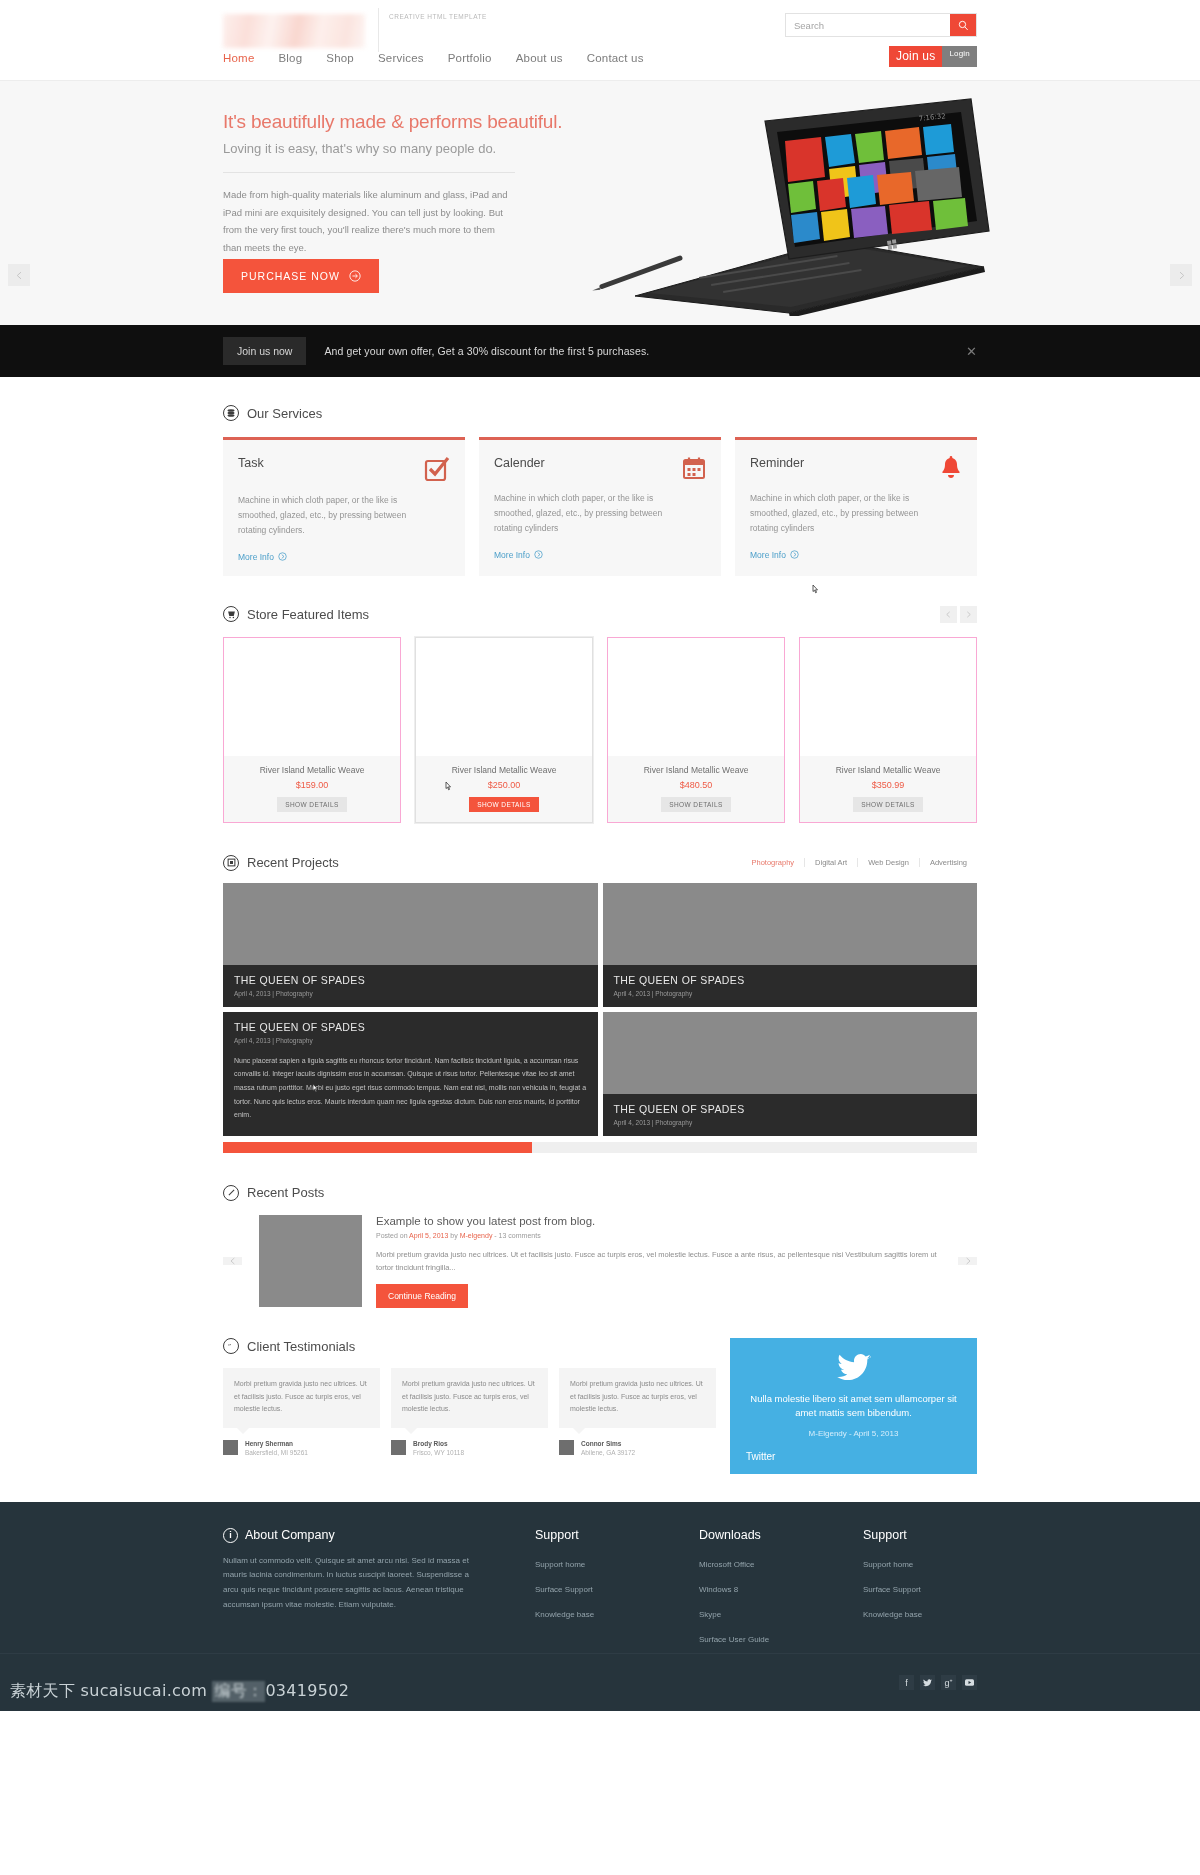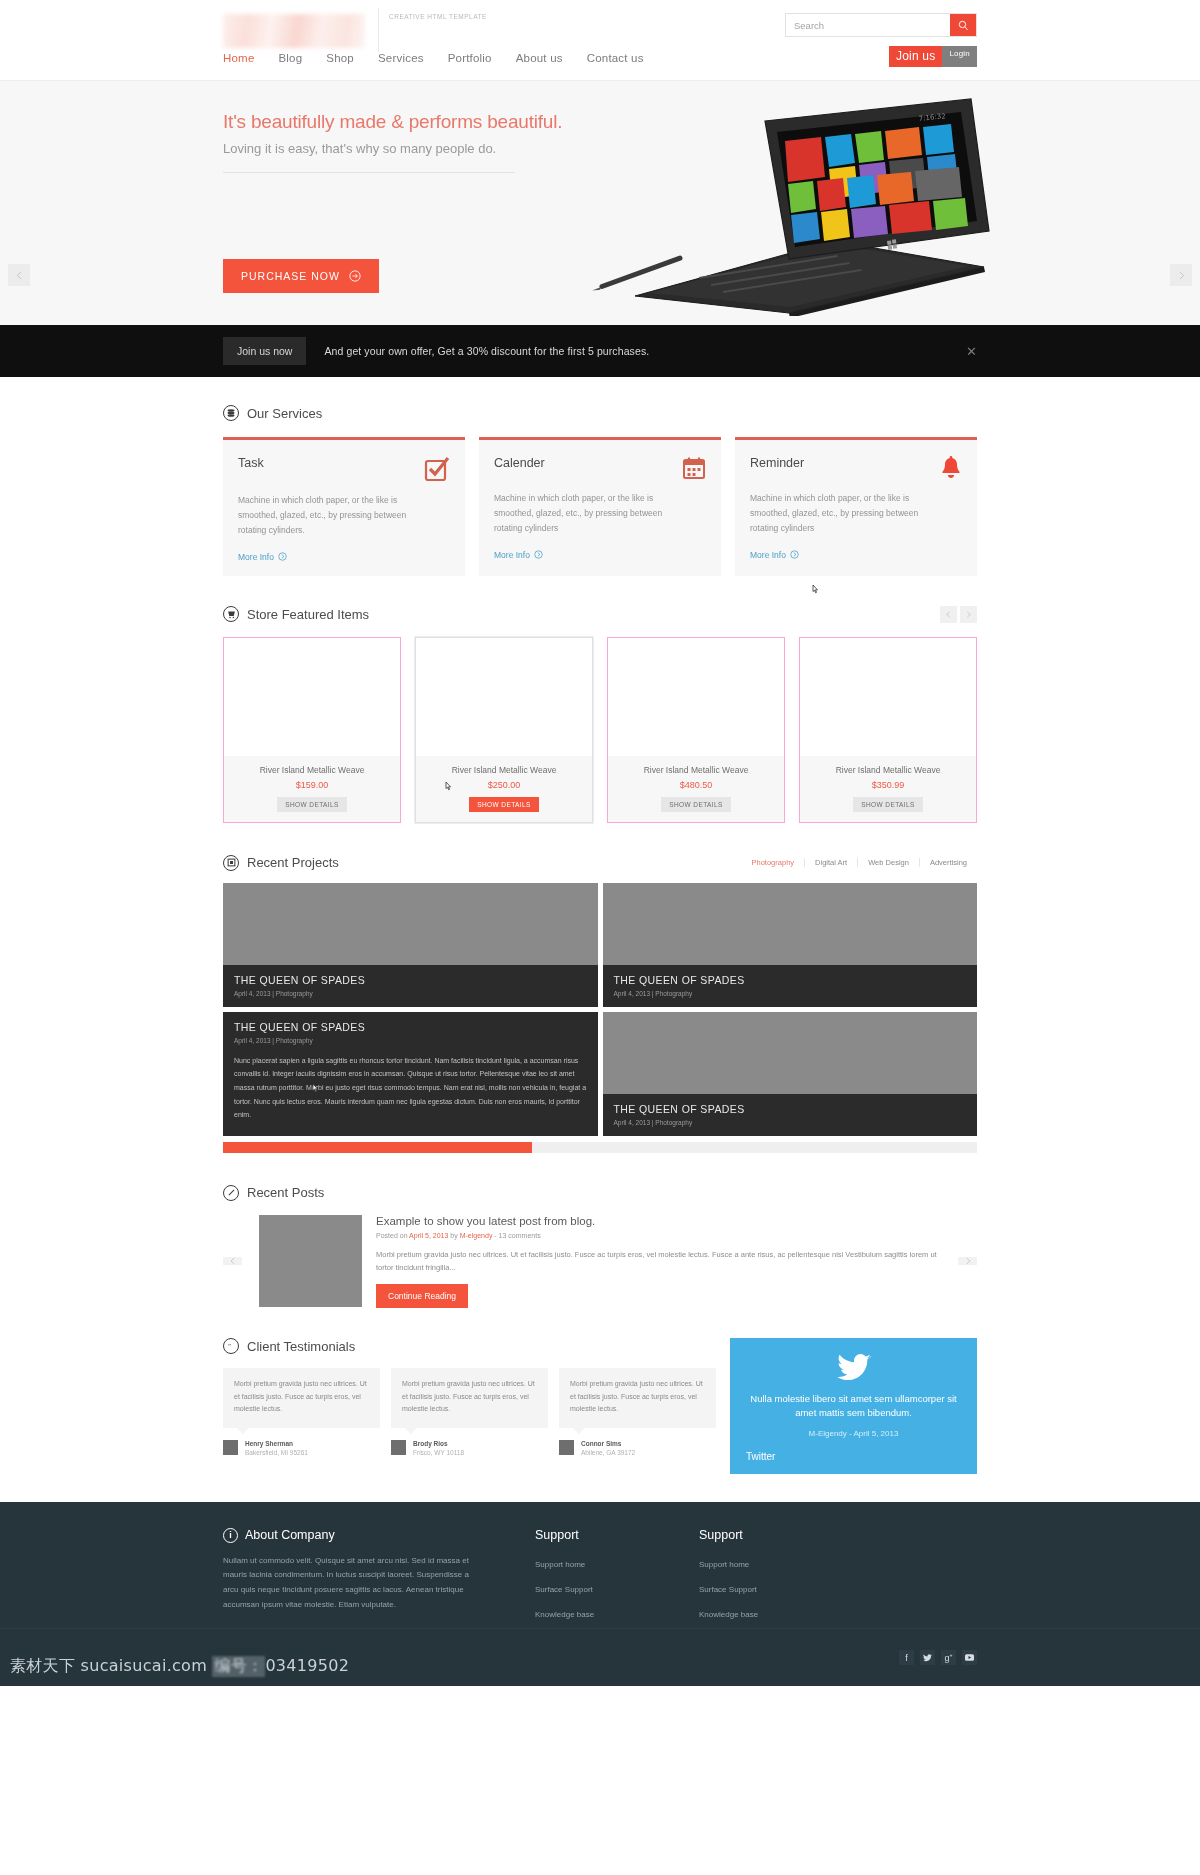--- a/index.html
+++ b/index.html
@@ -243,20 +243,21 @@
   </div>
   <div class="arrow-nav arrow-right">
     <svg width="9" height="9" viewBox="0 0 12 12">
       <polyline points="4,1.5 9,6 4,10.5" fill="none" stroke="#c4c4c4" stroke-width="1.3"></polyline>
     </svg>
   </div>
   <div class="hero-inner">
     <h1 class="hero-title">It's beautifully made &amp; performs beautiful.</h1>
     <div class="hero-sub">Loving it is easy, that's why so many people do.</div>
     <div class="hero-rule"></div>
+    <p class="hero-body">Made from high-quality materials like aluminum and glass, iPad and iPad mini are exquisitely designed. You can tell just by looking. But from the very first touch, you'll realize there's much more to them than meets the eye.</p>
     <button class="purchase-btn">
       <span>PURCHASE NOW</span>
       <svg width="12" height="12" viewBox="0 0 14 14">
         <circle cx="7" cy="7" r="6" fill="none" stroke="#fff" stroke-width="1"></circle>
         <line x1="4" y1="7" x2="9.5" y2="7" stroke="#fff" stroke-width="1"></line>
         <polyline points="7.5,4.8 9.8,7 7.5,9.2" fill="none" stroke="#fff" stroke-width="1"></polyline>
       </svg>
     </button>
 
     <svg class="hero-device" viewBox="0 0 420 225">
@@ -623,20 +624,29 @@
 
     <div class="fcol">
       <h4>Support</h4>
       <ul>
         <li><a href="#">Support home</a></li>
         <li><a href="#">Surface Support</a></li>
         <li><a href="#">Knowledge base</a></li>
       </ul>
     </div>
 
+    <div class="fcol">
+      <h4>Downloads</h4>
+      <ul>
+        <li><a href="#">Microsoft Office</a></li>
+        <li><a href="#">Windows 8</a></li>
+        <li><a href="#">Skype</a></li>
+        <li><a href="#">Surface User Guide</a></li>
+      </ul>
+    </div>
 
     <div class="fcol">
       <h4>Support</h4>
       <ul>
         <li><a href="#">Support home</a></li>
         <li><a href="#">Surface Support</a></li>
         <li><a href="#">Knowledge base</a></li>
       </ul>
     </div>
   </div>

